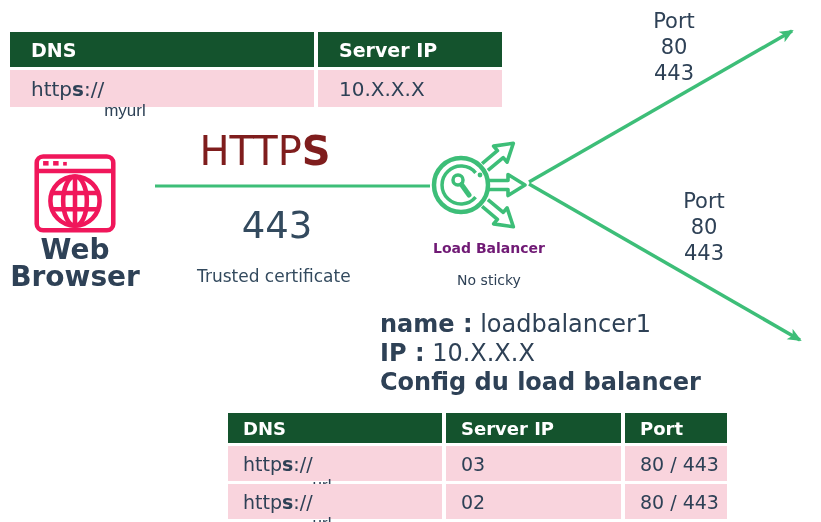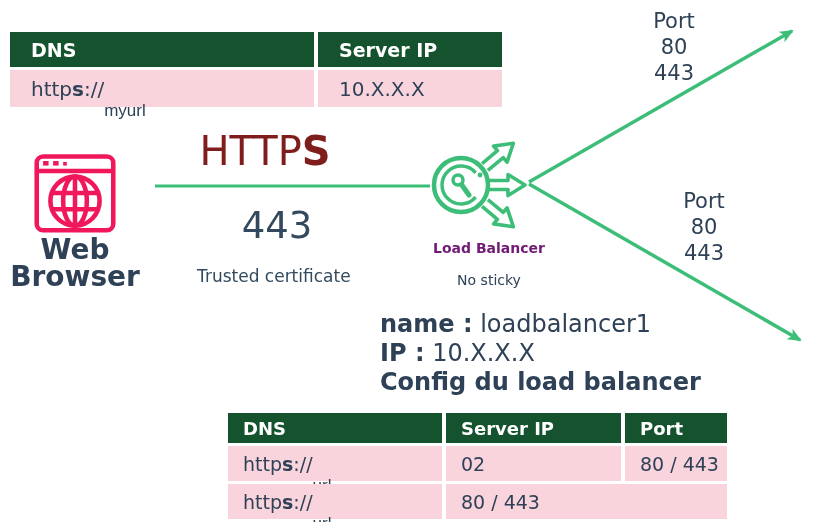--- a/index.html
+++ b/index.html
@@ -150,27 +150,28 @@
       <div class="cell h c-ip">Server IP</div>
       <div class="cell h c-port">Port</div>
     </div>
     <div class="trow">
       <div class="cell c-dns">
         <span>http</span>
           <b>s</b>
           <span>://</span>
           <span class="host">url</span>
       </div>
-      <div class="cell c-ip">02</div>
+      <div class="cell c-ip">03</div>
       <div class="cell c-port">80 / 443</div>
     </div>
     <div class="trow">
       <div class="cell c-dns">
         <span>http</span>
           <b>s</b>
           <span>://</span>
           <span class="host">url</span>
       </div>
+      <div class="cell c-ip">02</div>
       <div class="cell c-port">80 / 443</div>
     </div>
   </div>
 
 </div>
 
 </body></html>

